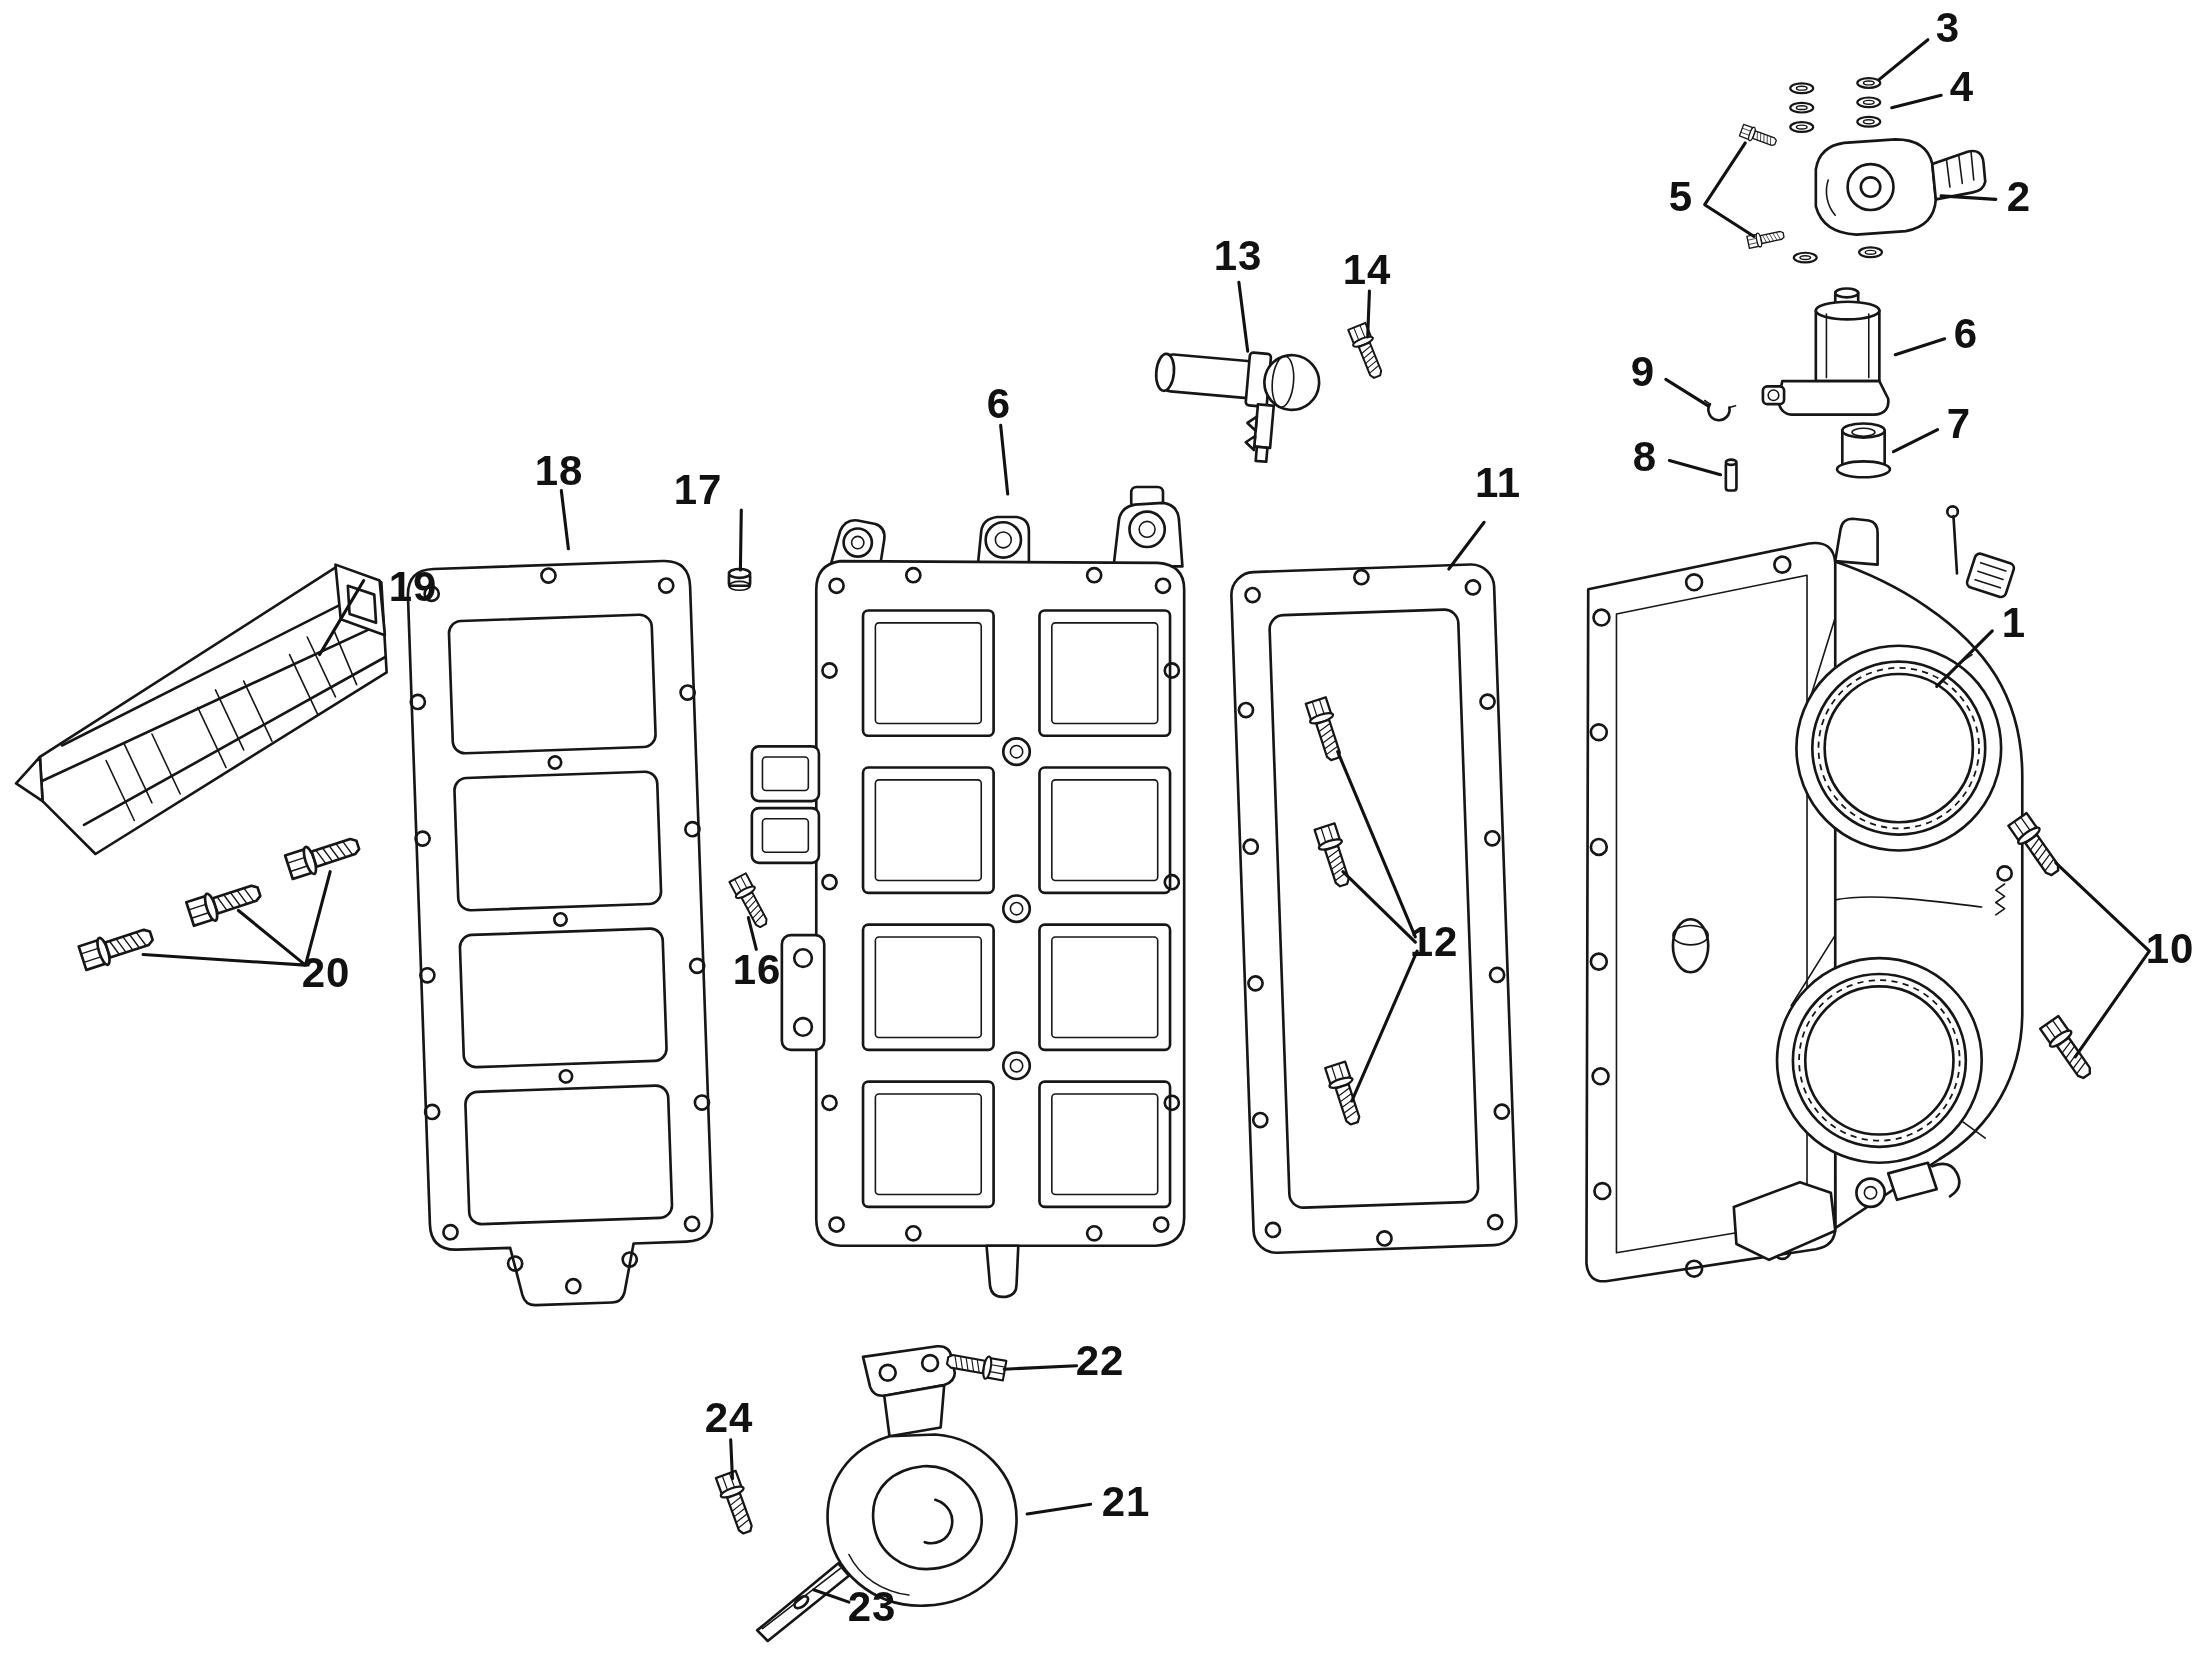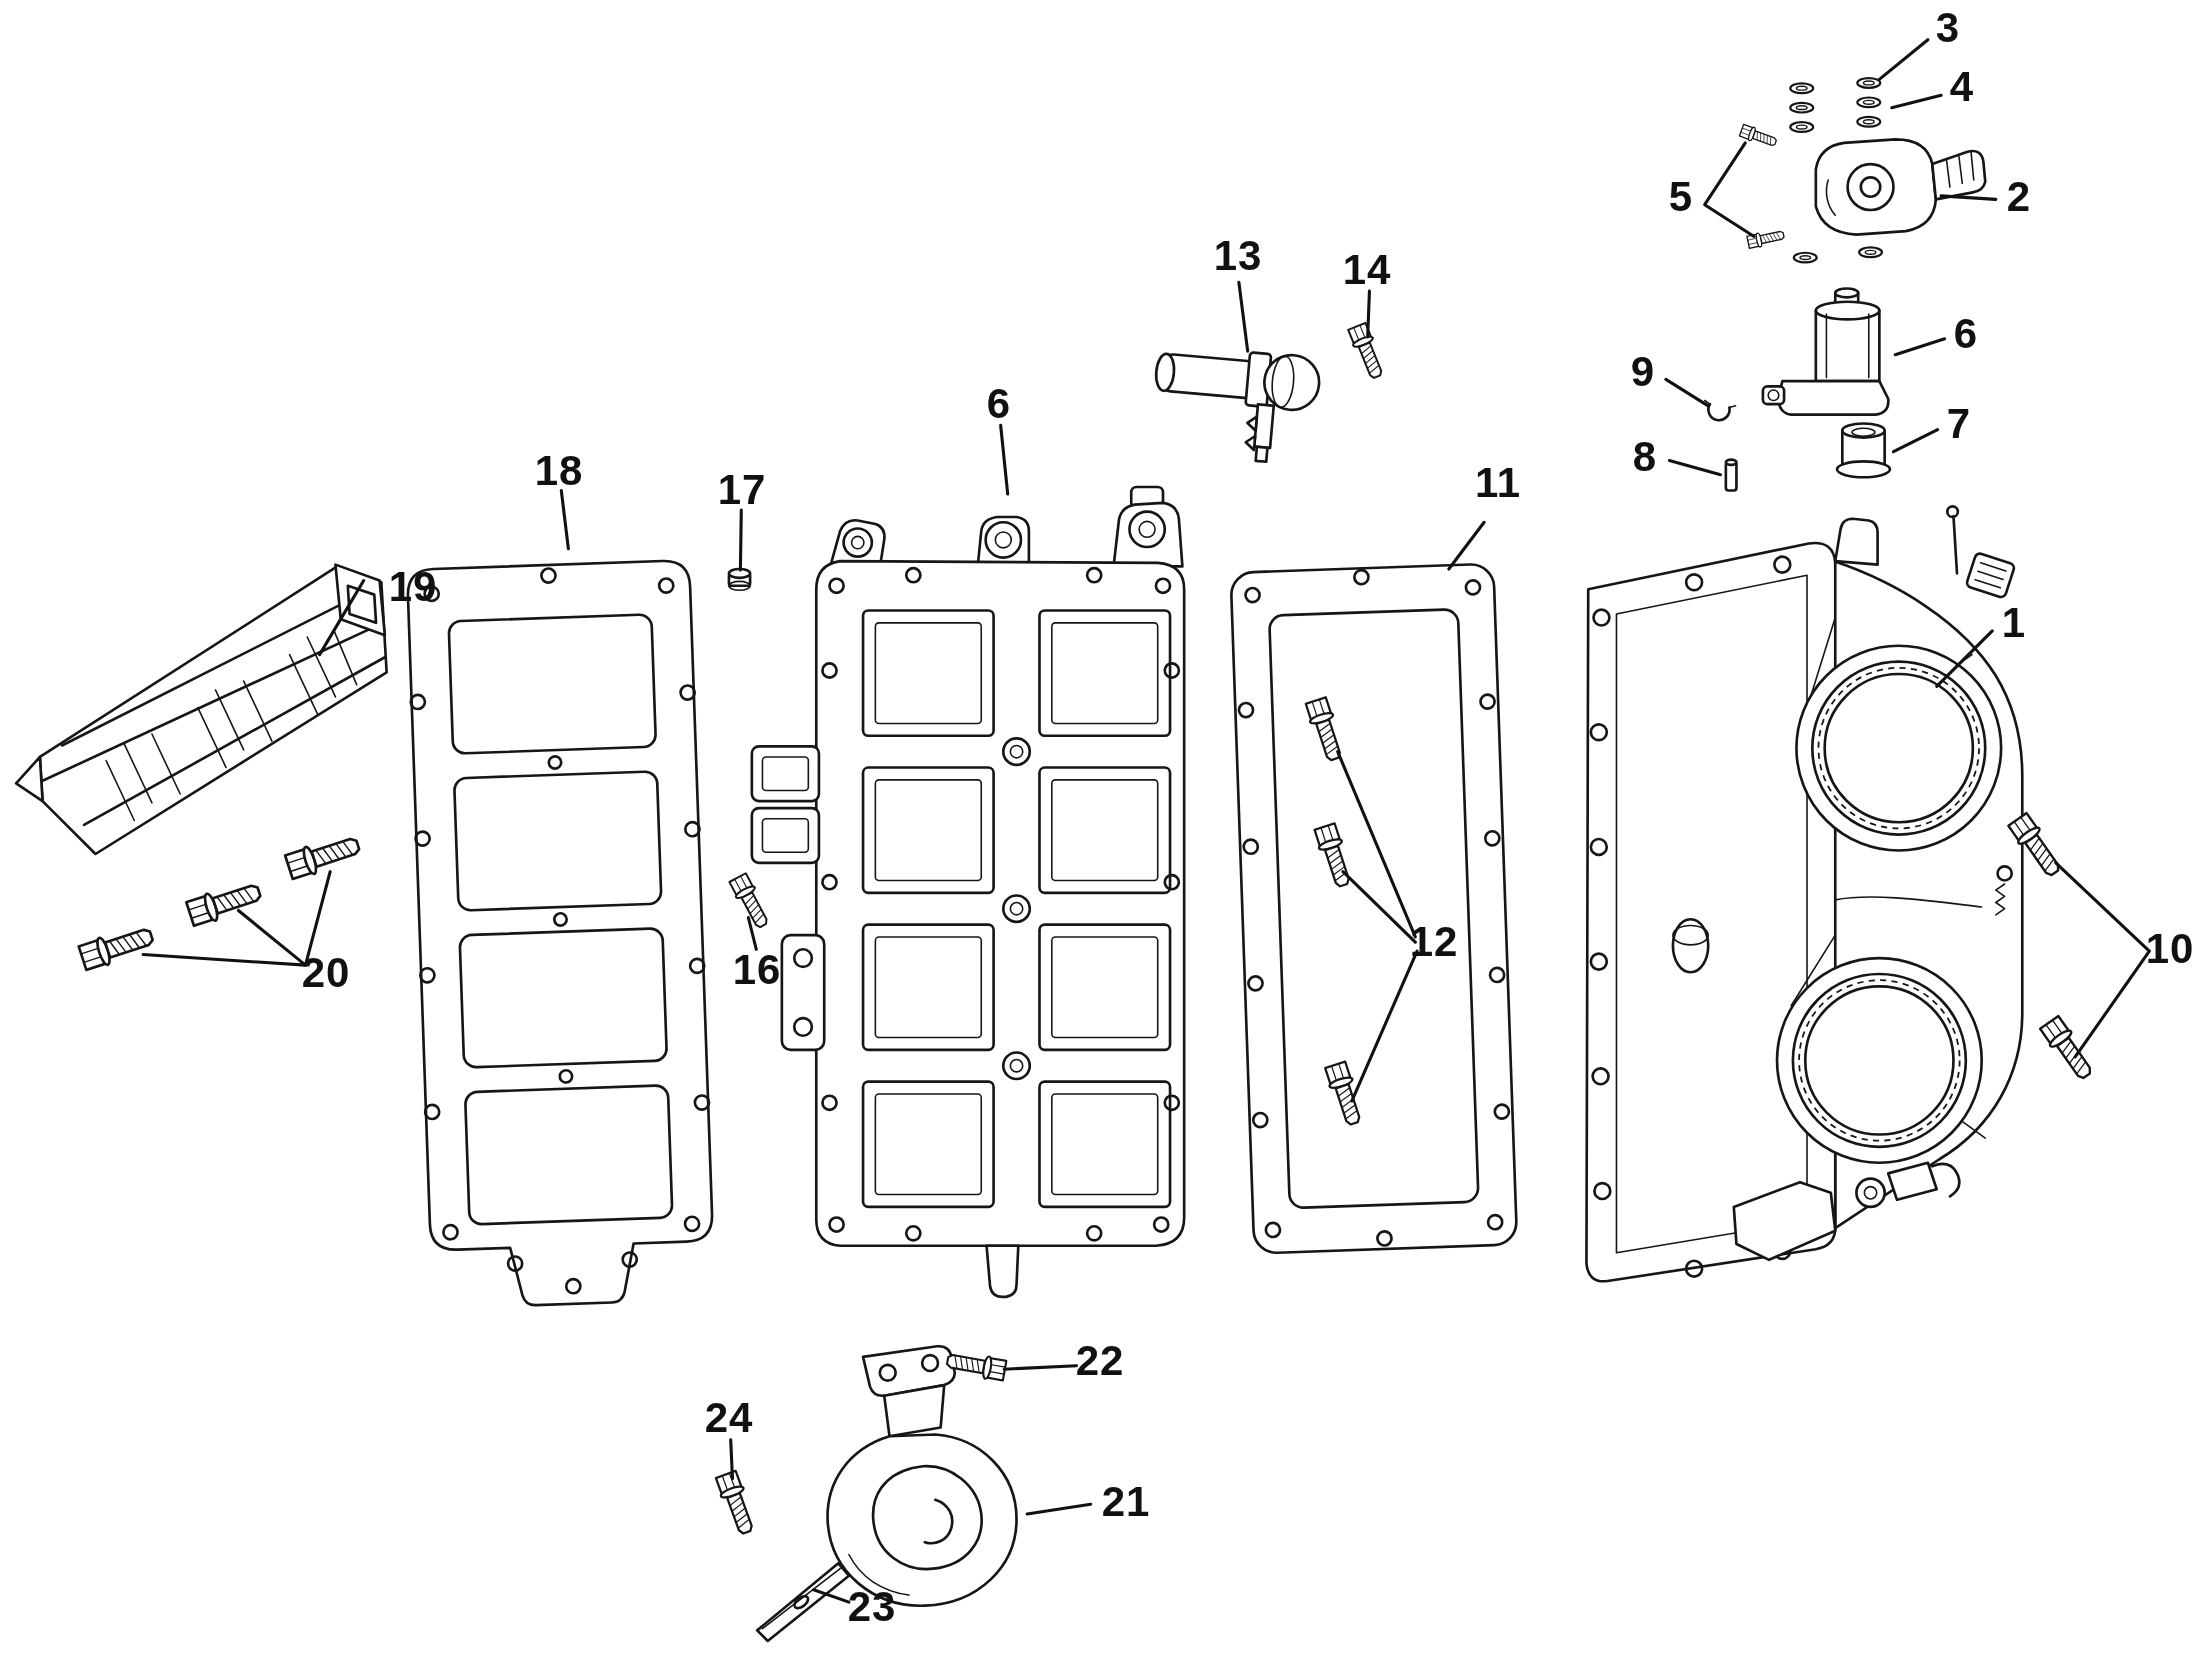--- a/index.html
+++ b/index.html
@@ -359,21 +359,21 @@
       <div class="callout" style="left: 1959px; top: 424px;">7</div>
       <div class="callout" style="left: 1645px; top: 457px;">8</div>
       <div class="callout" style="left: 1643px; top: 372px;">9</div>
       <div class="callout" style="left: 2170px; top: 949px;">10</div>
       <div class="callout" style="left: 1498px; top: 483px;">11</div>
       <div class="callout" style="left: 1434px; top: 942px;">12</div>
       <div class="callout" style="left: 1238px; top: 256px;">13</div>
       <div class="callout" style="left: 1367px; top: 270px;">14</div>
       <div class="callout" style="left: 999px; top: 404px;">6</div>
       <div class="callout" style="left: 757px; top: 970px;">16</div>
-      <div class="callout" style="left: 742px; top: 490px; text-align: center;">17</div>
+      <div class="callout" style="left: 698px; top: 490px; text-align: center;">17</div>
       <div class="callout" style="left: 559px; top: 471px; text-align: center;">18</div>
       <div class="callout" style="left: 369px; top: 587px; margin-left: 44px;">19</div>
       <div class="callout" style="left: 326px; top: 973px;">20</div>
       <div class="callout" style="left: 1114px; top: 1502px; margin-left: 12px;">21</div>
       <div class="callout" style="left: 1100px; top: 1361px;">22</div>
       <div class="callout" style="left: 872px; top: 1607px;">23</div>
       <div class="callout" style="left: 729px; top: 1418px;">24</div>
     </div>
 
 </div>

